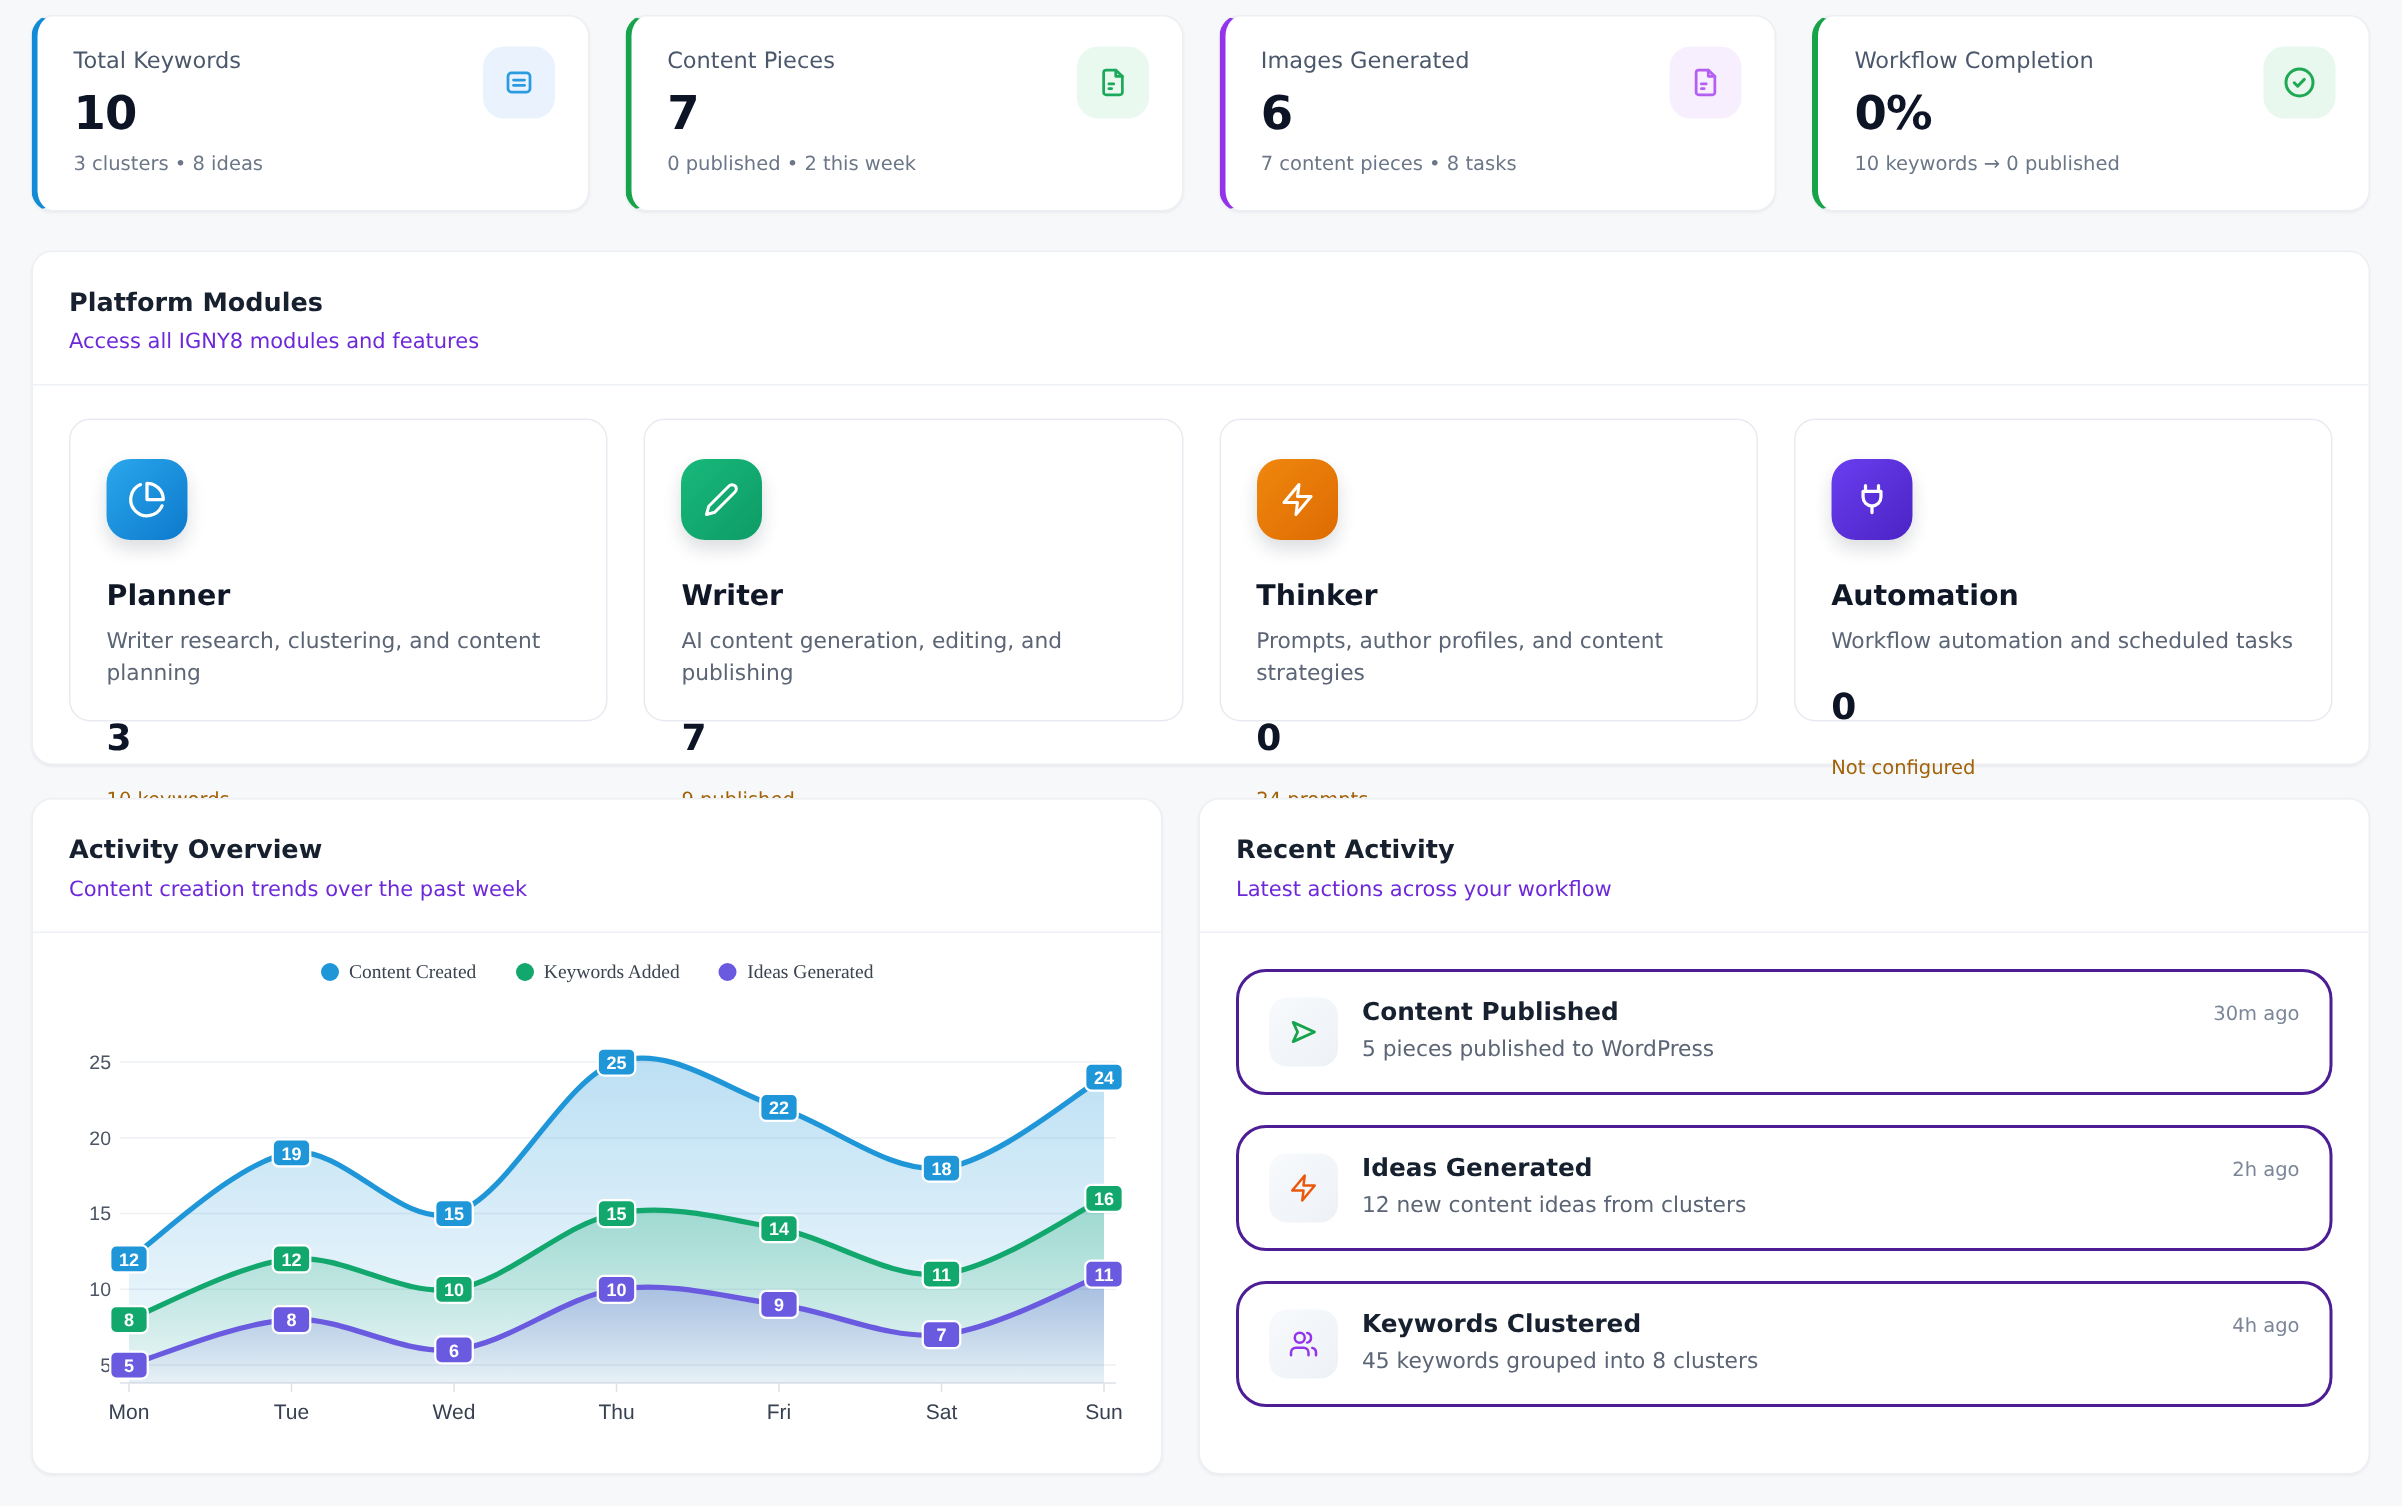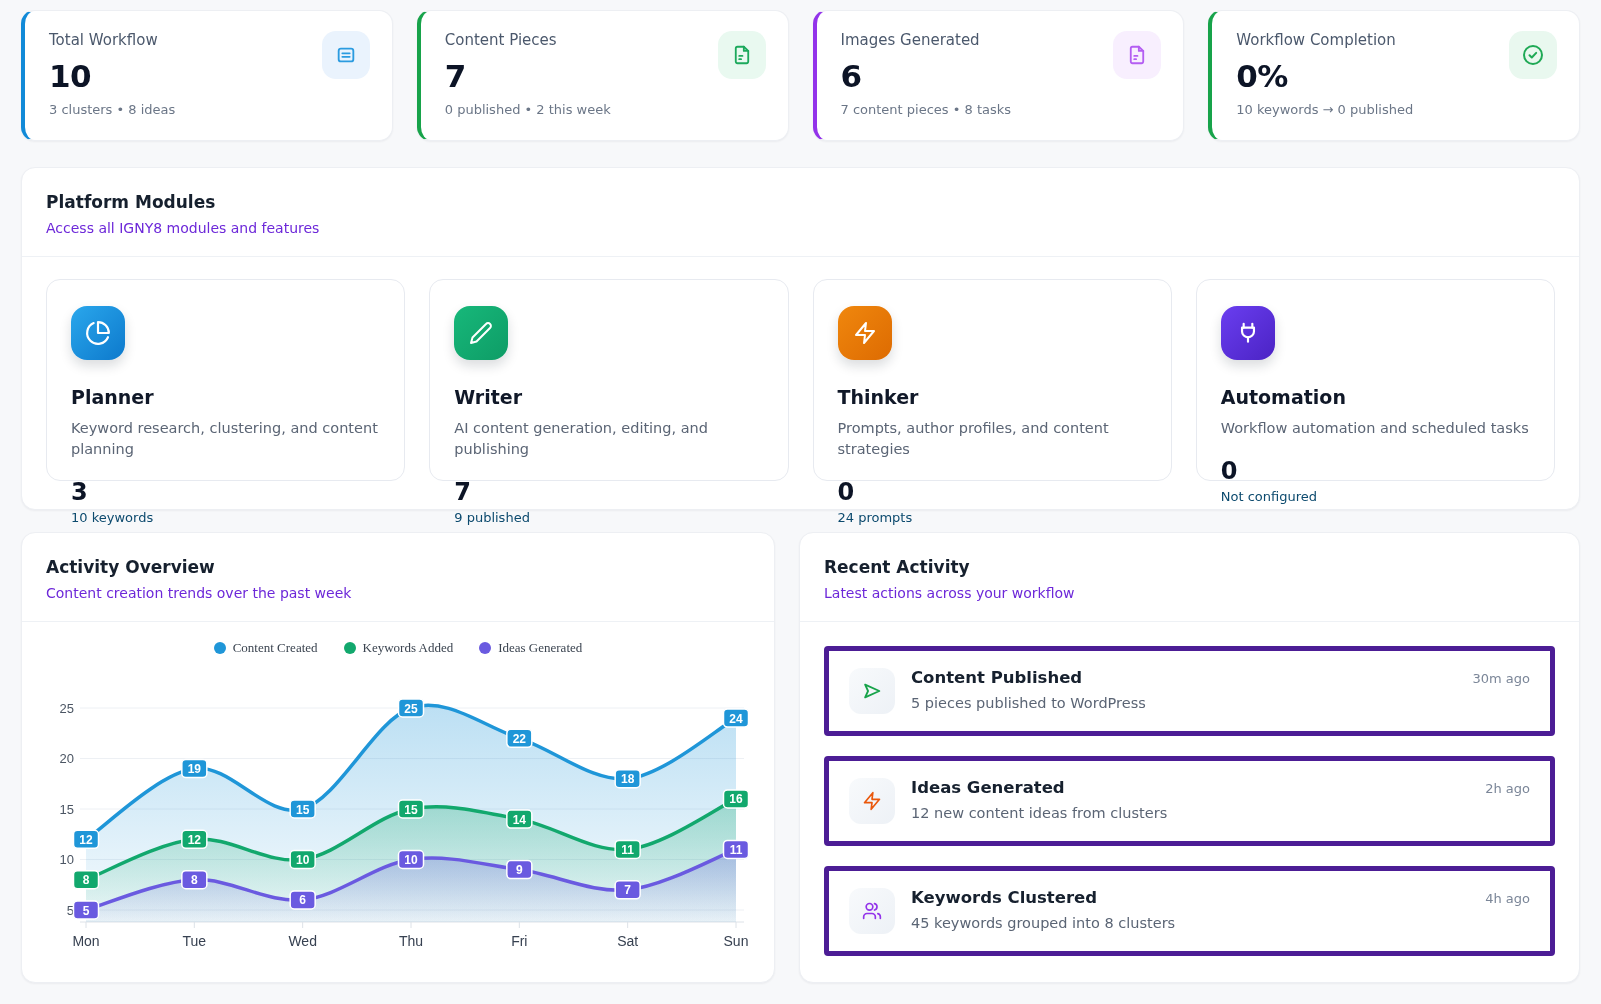--- a/index.html
+++ b/index.html
@@ -36,51 +36,51 @@
     background:#fff; cursor:pointer;
   }
   .module-tile {
     width:54px; height:54px; border-radius:16px; color:#fff;
     display:flex; align-items:center; justify-content:center;
     box-shadow:0 6px 12px rgba(16,24,40,.15);
   }
   .module-name { font-size:19px; font-weight:700; color:#101828; margin-top:26px; }
   .module-desc { font-size:14.5px; color:#5b6575; line-height:1.45; margin-top:10px; }
   .module-value { font-size:24px; font-weight:800; color:#0c1426; margin-top:18px; }
-  .module-caption { font-size:13px; color:#0c4a6e; margin-top:4px; }
+  .module-caption { font-size:13px; color:#a16207; margin-top:20px; }
   .bottom-row { display:grid; grid-template-columns:754px 781px; gap:24px; margin-top:22px; }
   .chart-body { padding:18px 24px 10px; }
   .legend { display:flex; justify-content:center; gap:26px; margin-bottom:12px;
     font-family:Liberation Serif, serif; font-size:13px; color:#3b4450; }
   .legend-item { display:flex; align-items:center; gap:7px; cursor:pointer; }
   .legend-dot { width:12px; height:12px; border-radius:50%; }
   .activity-body { padding:24px; display:flex; flex-direction:column; gap:20px; }
   .activity-item {
-    border:5px solid #4c1d95; border-radius:4px; padding:17px 20px;
+    border:2px solid #4c1d95; border-radius:20px; padding:17px 20px;
     display:flex; gap:16px; align-items:flex-start; background:#fff; cursor:pointer;
   }
   .activity-tile {
     width:46px; height:46px; border-radius:12px; flex:none;
     background:linear-gradient(135deg,#f8fafc,#edf1f6);
     display:flex; align-items:center; justify-content:center;
   }
   .activity-main { flex:1; }
   .activity-top { display:flex; justify-content:space-between; align-items:baseline; }
   .activity-title { font-size:16.5px; font-weight:700; color:#16202e; }
   .activity-time { font-size:13px; color:#7b8698; }
   .activity-desc { font-size:14.5px; color:#5b6575; margin-top:8px; }
   svg.ic { display:block; }
 </style>
 </head>
 <body>
 
 <div class="stats-row">
 
   <div class="stat-card" style="border-left-color: rgb(17, 138, 216);">
-    <div class="stat-label">Total Workflow</div>
+    <div class="stat-label">Total Keywords</div>
     <div class="stat-value">10</div>
     <div class="stat-caption">3 clusters • 8 ideas</div>
     <div class="stat-iconbox" style="background: rgb(234, 243, 253); color: rgb(43, 155, 224);">
       <svg class="ic" width="22" height="22" viewBox="0 0 24 24" fill="none" stroke="currentColor" stroke-width="2" stroke-linecap="round" stroke-linejoin="round">
         <rect x="4" y="5" width="16" height="14" rx="2.5"></rect>
           <line x1="8" y1="10.2" x2="16" y2="10.2"></line>
           <line x1="8" y1="14" x2="16" y2="14"></line>
       </svg>
     </div>
   </div>
@@ -134,21 +134,21 @@
   <div class="modules-body">
 
     <div class="module-card">
       <div class="module-tile" style="background: linear-gradient(135deg, rgb(42, 167, 236), rgb(13, 121, 204));">
         <svg class="ic" width="26" height="26" viewBox="0 0 24 24" fill="none" stroke="currentColor" stroke-width="2" stroke-linecap="round" stroke-linejoin="round">
           <path d="M21.21 15.89A10 10 0 1 1 8 2.83"></path>
             <path d="M22 12A10 10 0 0 0 12 2v10z"></path>
         </svg>
       </div>
       <div class="module-name">Planner</div>
-      <div class="module-desc">Keyword research, clustering, and content planning</div>
+      <div class="module-desc">Writer research, clustering, and content planning</div>
       <div class="module-value">3</div>
       <div class="module-caption">10 keywords</div>
     </div>
 
     <div class="module-card">
       <div class="module-tile" style="background: linear-gradient(135deg, rgb(23, 184, 122), rgb(14, 156, 102));">
         <svg class="ic" width="24" height="24" viewBox="0 0 24 24" fill="none" stroke="currentColor" stroke-width="2" stroke-linecap="round" stroke-linejoin="round">
           <path d="M17 3a2.83 2.83 0 1 1 4 4L7.5 20.5 2 22l1.5-5.5Z"></path>
         </svg>
       </div>

